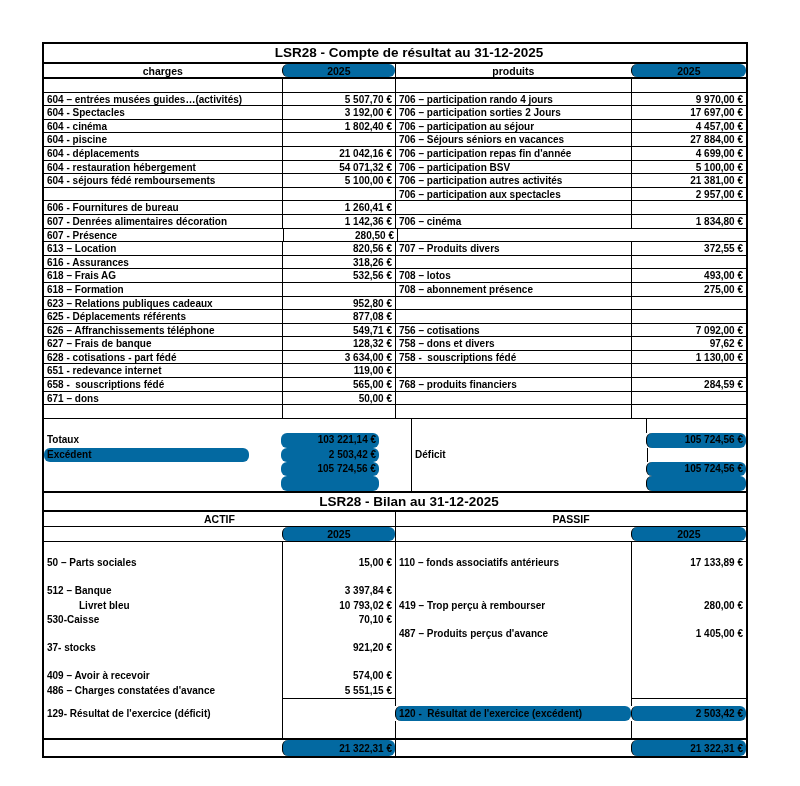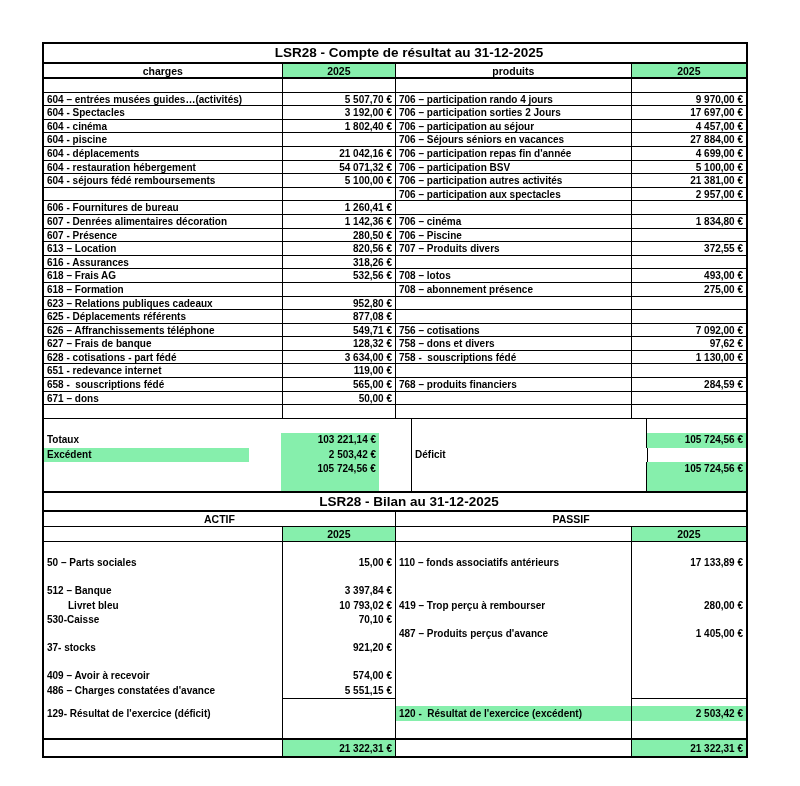--- a/index.html
+++ b/index.html
@@ -17,21 +17,21 @@
   }
   .title2{border-top:2px solid #000;border-bottom:2px solid #000;height:17px;line-height:17px;}
   .row{display:flex;box-sizing:border-box;}
   .cell{box-sizing:border-box;white-space:pre;overflow:hidden;}
   .c1{width:239px;}
   .c2{width:114px;border-left:1px solid #000;}
   .c3{width:237px;border-left:1px solid #000;}
   .c4{width:116px;border-left:1px solid #000;}
   .hdr-row{height:15px;border-bottom:2px solid #000;}
   .hdr-row .cell{font-size:10.5px;line-height:15px;text-align:center;}
-  .hl{background:#86efac;}
+  .hl{background:#0369a1;border-radius:6px;}
   .inc-row{height:13.6px;border-bottom:1px solid #000;}
   .inc-row .cell, .bal-row .cell, .tblock .cell, .res-row .cell, .final-row .cell{
     font-size:10px;line-height:13.6px;
   }
   .label{text-align:left;padding-left:3px;}
   .value{text-align:right;padding-right:3px;}
   .tblock .trow{display:flex;height:14.4px;gap:32px;}
   .tblock .c2{border-left:none;}
   .tblock .cell{line-height:14.4px;}
   .half-row{display:flex;height:14px;border-bottom:1px solid #000;}
@@ -137,21 +137,20 @@
   <div class="row inc-row">
     <div class="cell c1 label">607 - Denrées alimentaires décoration</div>
     <div class="cell c2 value">1 142,36 €</div>
     <div class="cell c3 label">706 – cinéma</div>
     <div class="cell c4 value">1 834,80 €</div>
   </div>
 
   <div class="row inc-row">
     <div class="cell c1 label">607 - Présence</div>
     <div class="cell c2 value">280,50 €</div>
-    <div class="cell c3 label">706 – Piscine</div>
     <div class="cell c4 value"></div>
   </div>
 
   <div class="row inc-row">
     <div class="cell c1 label">613 – Location</div>
     <div class="cell c2 value">820,56 €</div>
     <div class="cell c3 label">707 – Produits divers</div>
     <div class="cell c4 value">372,55 €</div>
   </div>
 
@@ -311,21 +310,21 @@
   </div>
 
   <div class="row bal-row">
     <div class="cell c1 label">512 – Banque</div>
     <div class="cell c2 value">3 397,84 €</div>
     <div class="cell c3 label"></div>
     <div class="cell c4 value"></div>
   </div>
 
   <div class="row bal-row">
-    <div class="cell c1 label" style="padding-left: 24px;">Livret bleu</div>
+    <div class="cell c1 label" style="padding-left: 35px;">Livret bleu</div>
     <div class="cell c2 value">10 793,02 €</div>
     <div class="cell c3 label">419 – Trop perçu à rembourser</div>
     <div class="cell c4 value">280,00 €</div>
   </div>
 
   <div class="row bal-row">
     <div class="cell c1 label">530-Caisse</div>
     <div class="cell c2 value">70,10 €</div>
     <div class="cell c3 label"></div>
     <div class="cell c4 value"></div>

